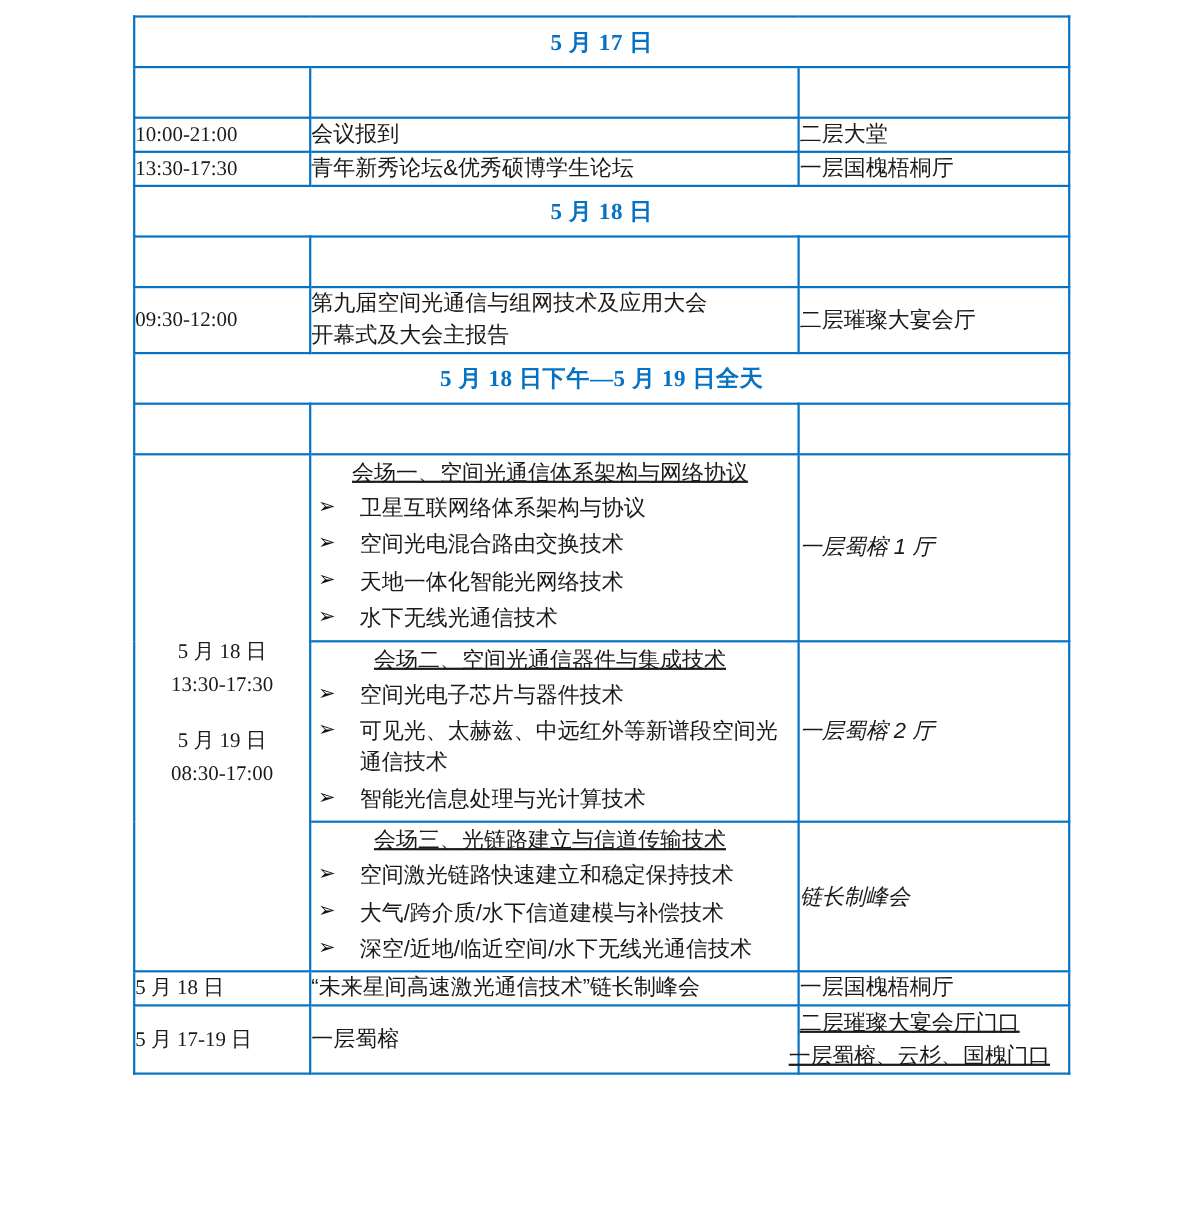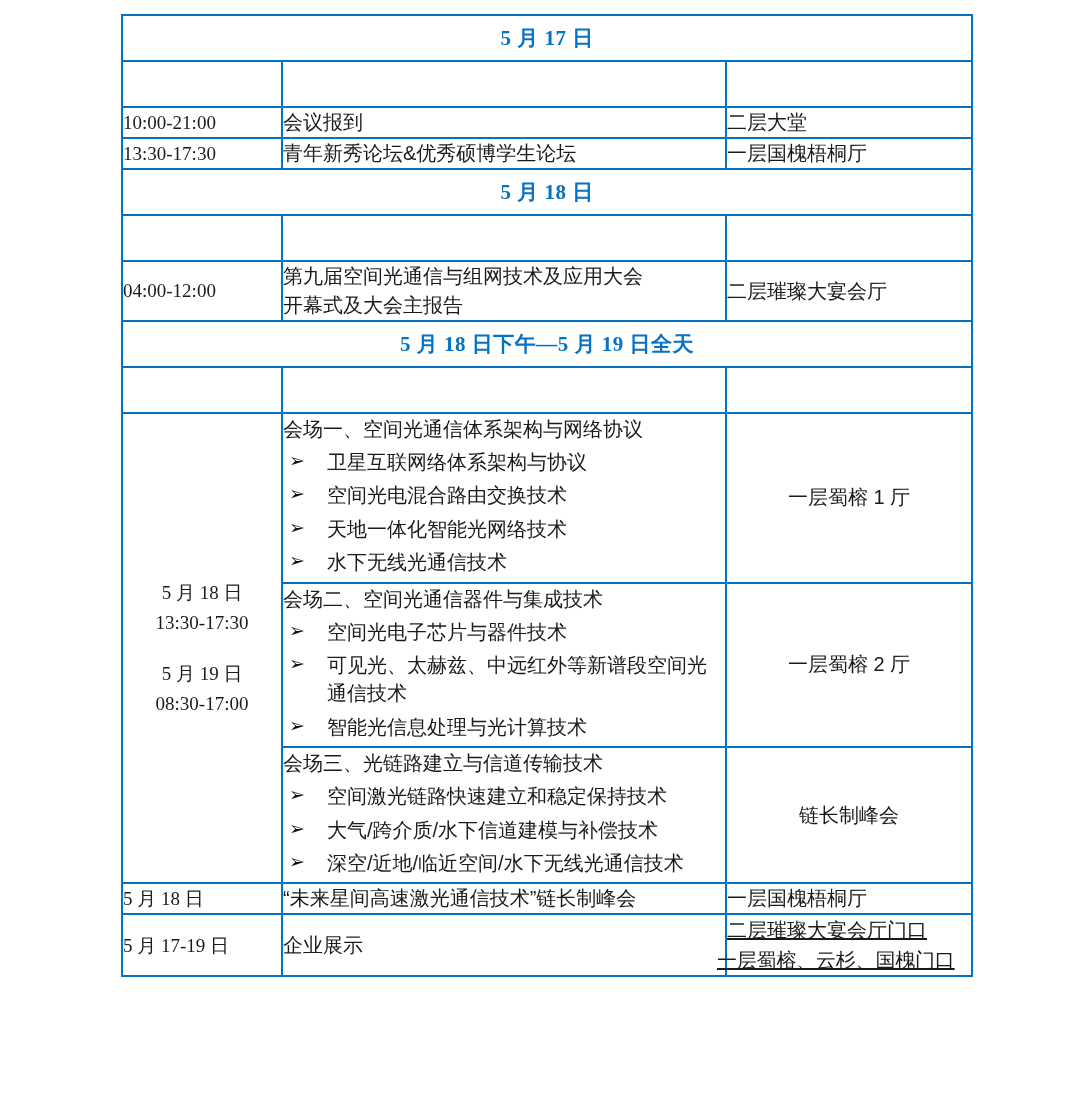--- a/index.html
+++ b/index.html
@@ -97,24 +97,25 @@
   }
   .cell-date-block .gap { display: block; height: 22px; }
 
   
   .session {
     padding: 10px 8px 12px 10px;
     font-size: 20px;
     text-align: left;
   }
   .session-title {
-    text-align: left;
+    text-align: center;
     font-size: 20px;
     margin: 2px 0 4px 0;
     padding-right: 8px;
+    text-decoration: underline;
   }
   .topic-list {
     list-style: none;
     margin: 0;
     padding: 0;
   }
   .topic-list li {
     position: relative;
     padding-left: 44px;
     margin: 5px 0;
@@ -125,23 +126,23 @@
     position: absolute;
     left: 6px;
     top: -1px;
     font-size: 19px;
     color: #101010;
     font-family: "DejaVu Sans", sans-serif;
   }
 
   
   .place {
-    text-align: center;
-    font-size: 20px;
-    white-space: nowrap;
+    font-size: 20px;
+    white-space: nowrap;
+    font-style: italic;
   }
   .place-two {
     line-height: 1.5;
     white-space: nowrap;
     text-decoration: underline;
   }
   .place-two .over {
     display: block;
     margin-left: -10px;
     letter-spacing: -0.2px;
@@ -181,21 +182,21 @@
 
         <tr>
           <td class="banner" colspan="3">5 月 18 日</td>
         </tr>
         <tr>
           <td class="colhead">时间</td>
           <td class="colhead">内容</td>
           <td class="colhead">地点</td>
         </tr>
         <tr>
-          <td class="cell cell-time cell-tall">04:00-12:00</td>
+          <td class="cell cell-time cell-tall">09:30-12:00</td>
           <td class="cell cell-multiline cell-tall">
             <div>第九届空间光通信与组网技术及应用大会</div>
             <div>开幕式及大会主报告</div>
           </td>
           <td class="cell cell-tall">二层璀璨大宴会厅</td>
         </tr>
 
         <tr>
           <td class="banner" colspan="3">5 月 18 日下午—5 月 19 日全天</td>
         </tr>
@@ -280,21 +281,21 @@
         </tr>
 
         <tr>
           <td class="cell cell-time">5 月 18 日</td>
           <td class="cell">“未来星间高速激光通信技术”链长制峰会</td>
           <td class="cell">一层国槐梧桐厅</td>
         </tr>
 
         <tr>
           <td class="cell cell-time cell-tall">5 月 17-19 日</td>
-          <td class="cell cell-tall">企业展示</td>
+          <td class="cell cell-tall">一层蜀榕</td>
           <td class="cell place-two cell-tall">
             <div>二层璀璨大宴会厅门口</div>
             <div class="over">一层蜀榕、云杉、国槐门口</div>
           </td>
         </tr>
 
       </tbody>
     </table>
   </div>
 </div>

